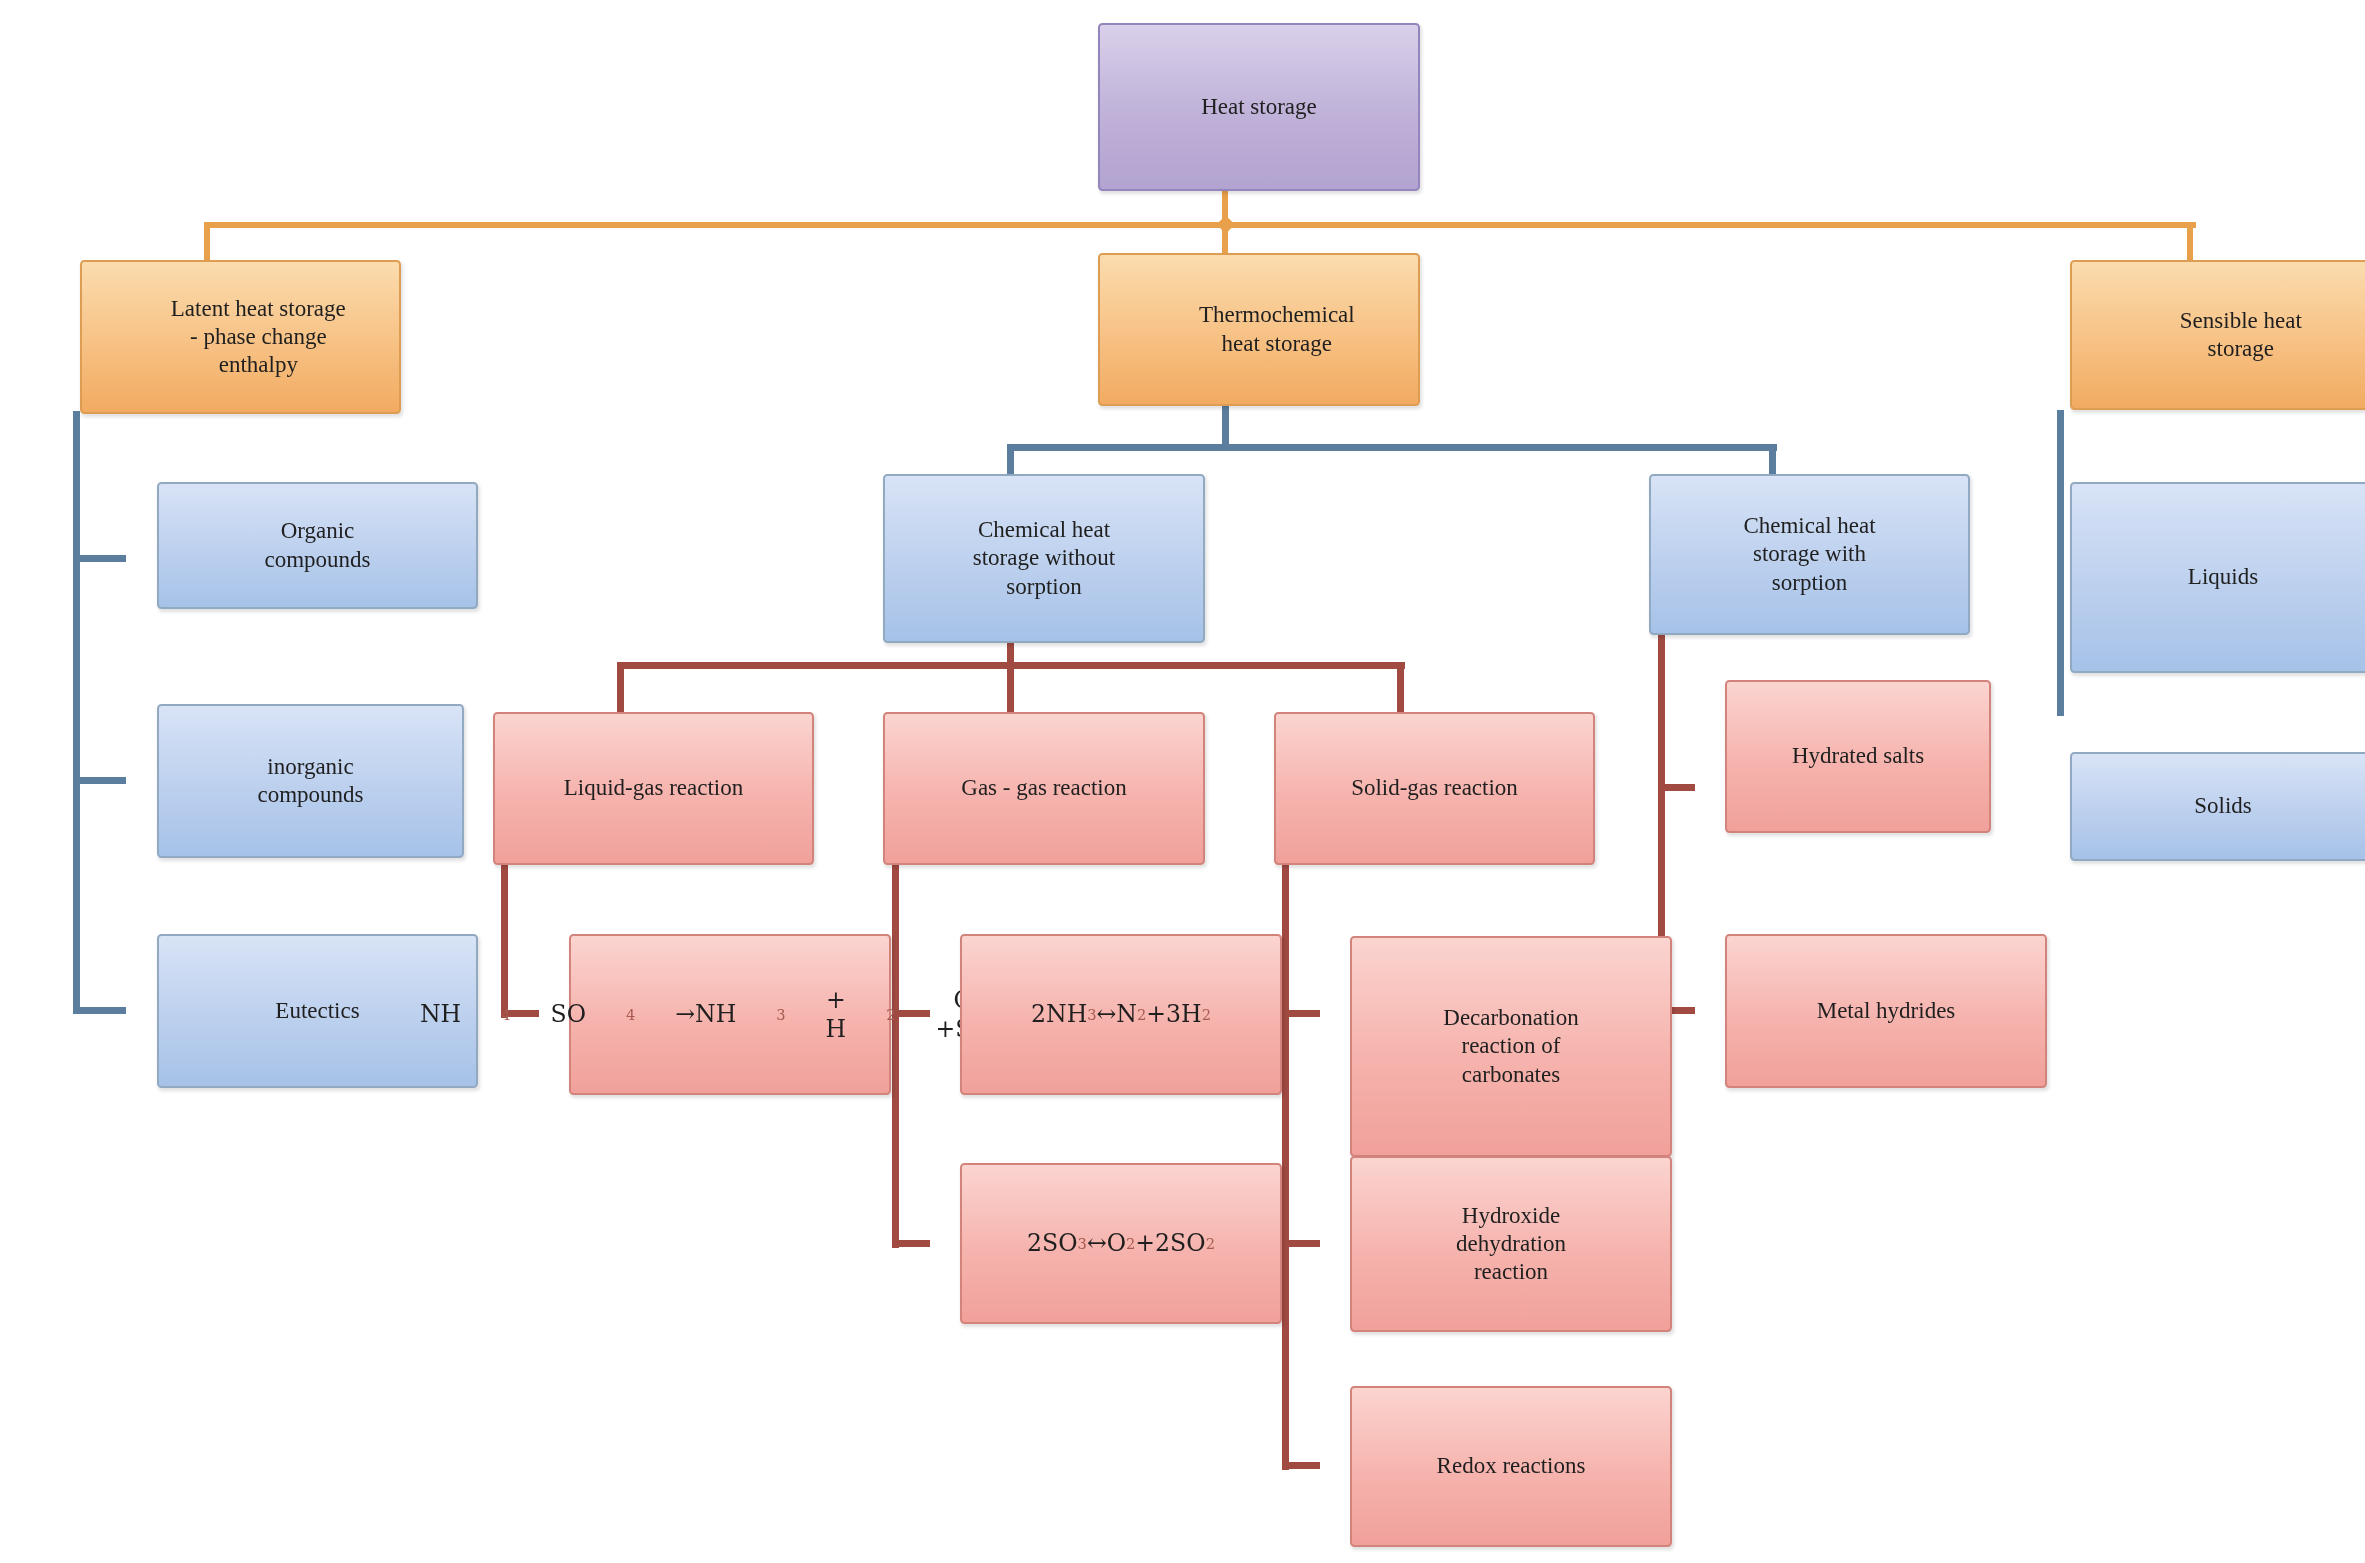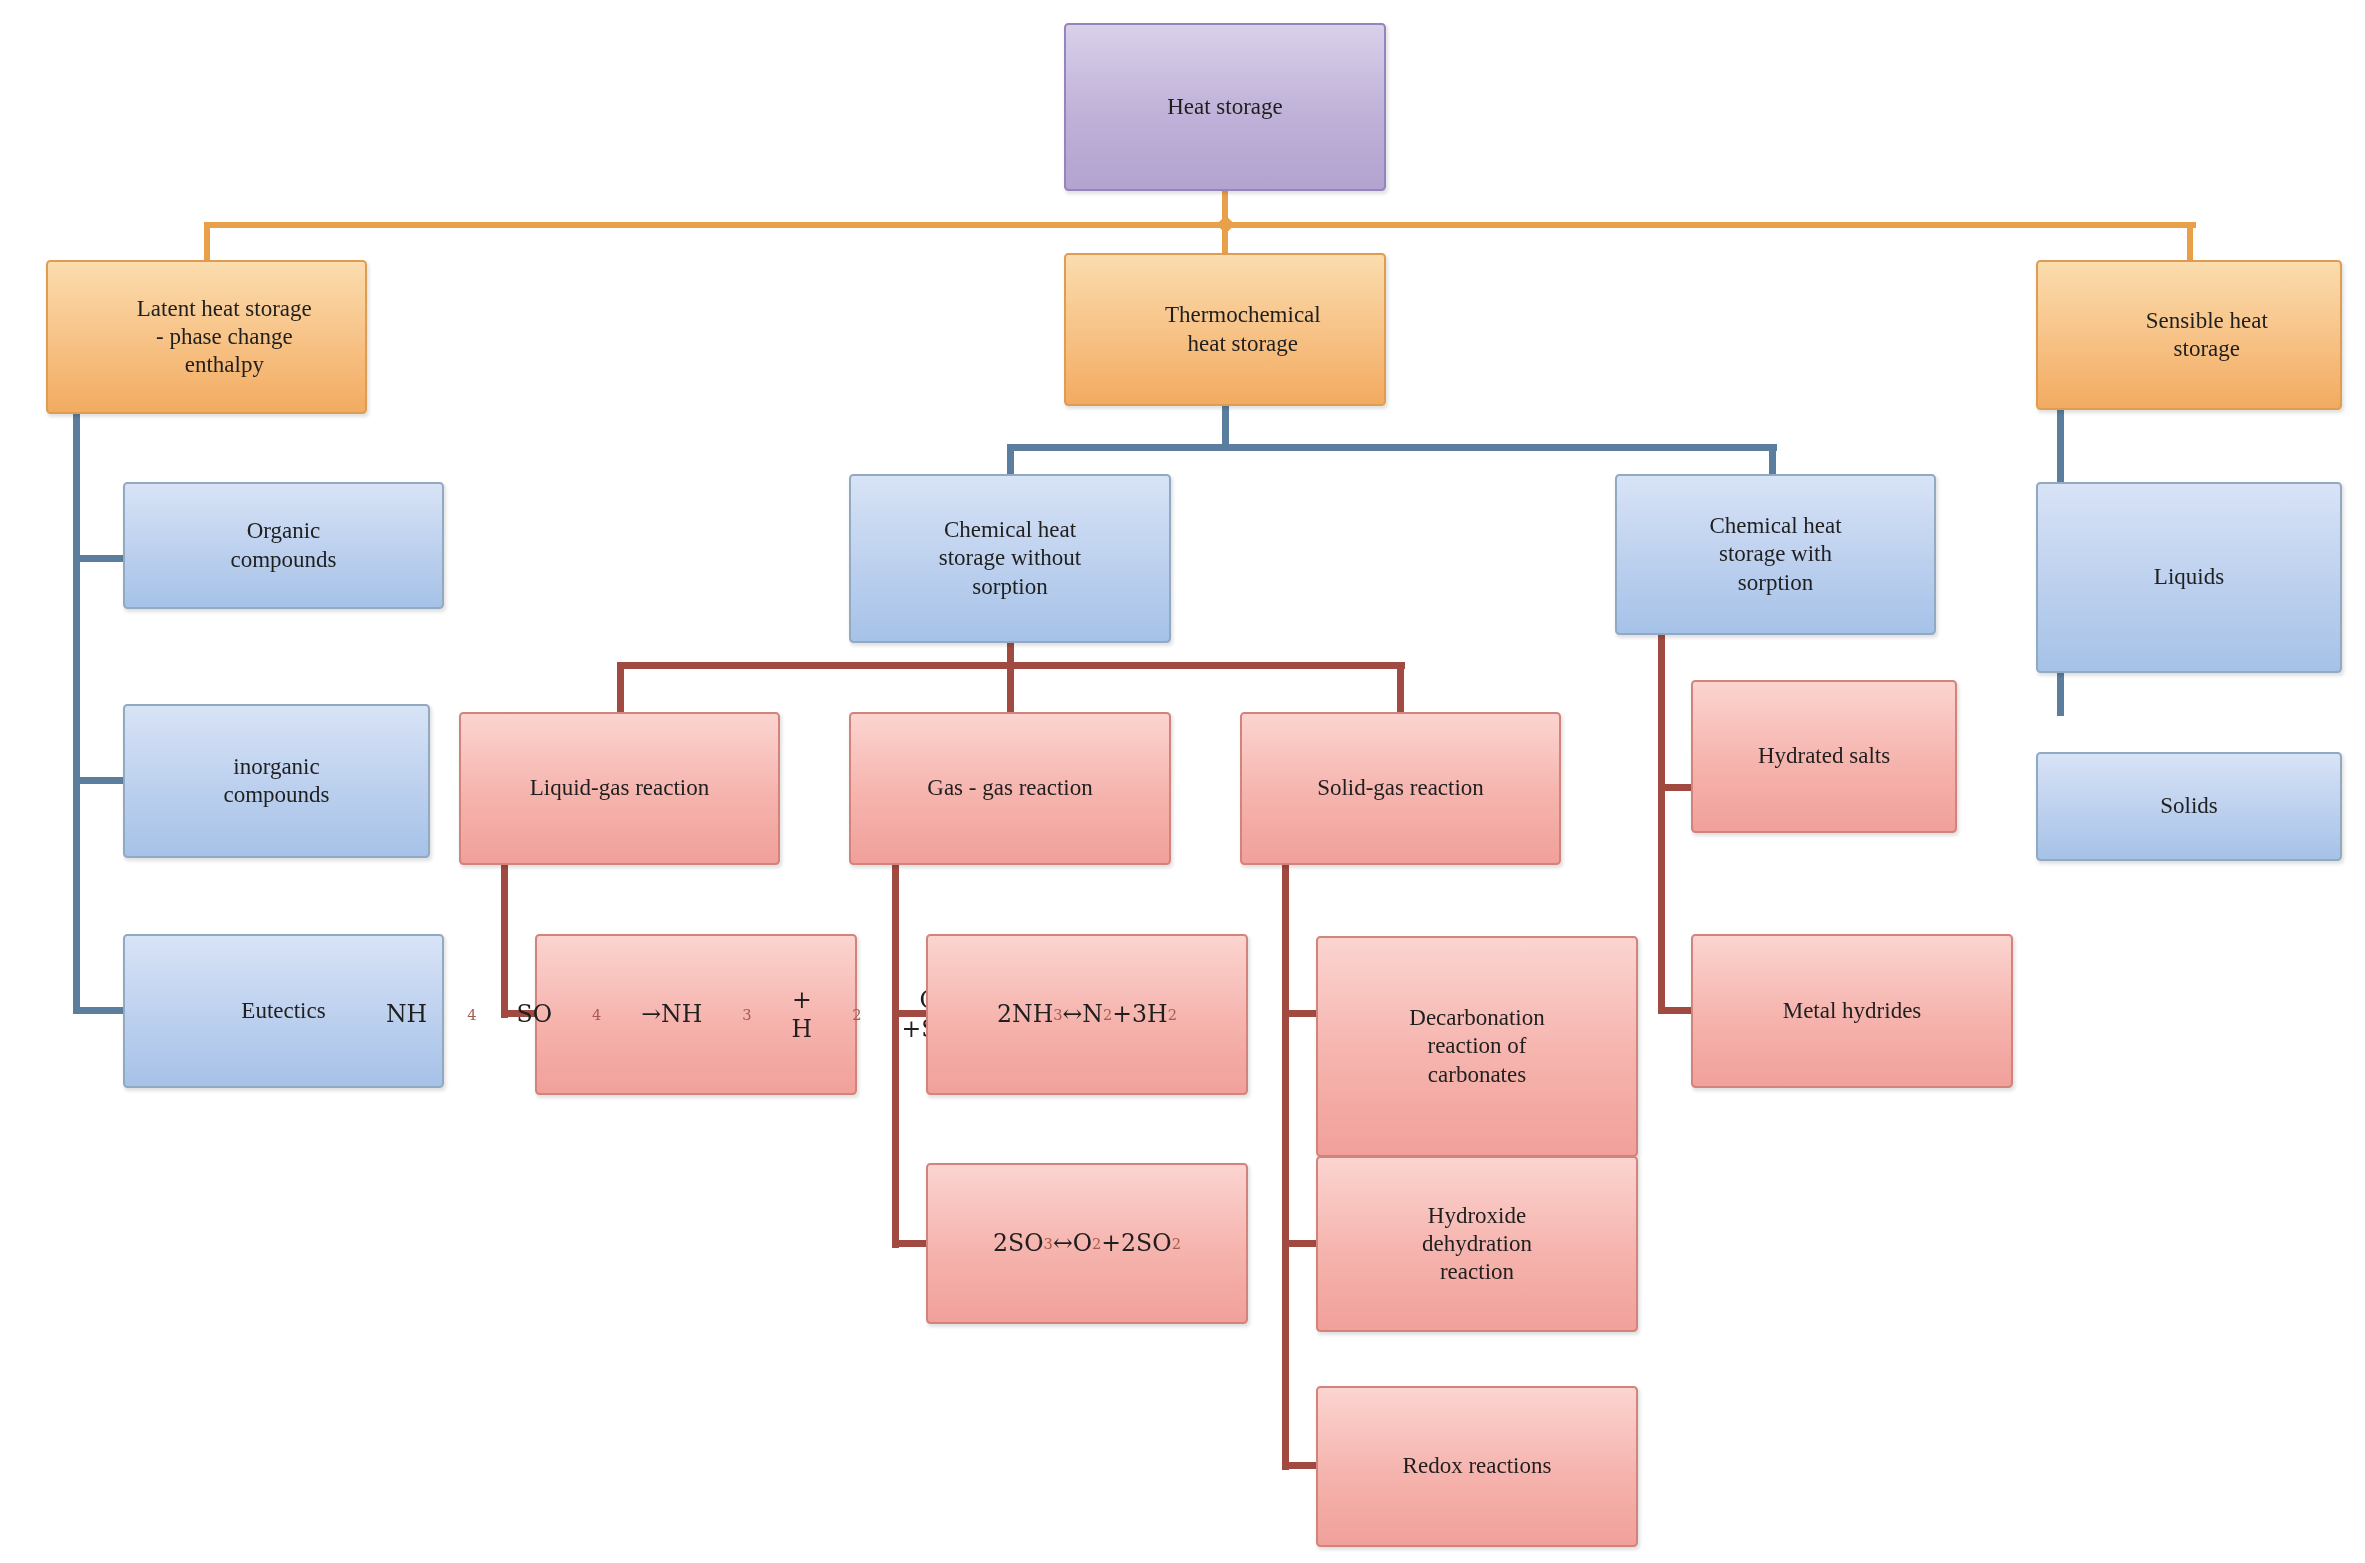--- a/index.html
+++ b/index.html
@@ -23,20 +23,21 @@
     align-items: center;
     justify-content: center;
     text-align: center;
     white-space: pre-line;
     font-size: 23px;
     line-height: 1.22;
     border-radius: 4.4px;
     padding: 4.4px 7.4px;
     z-index: 2;
     box-shadow: 1.5px 2.2px 3.7px rgba(0,0,0,0.12);
+    margin-left: 34px;
   }
   .purple {
     background: linear-gradient(to bottom, #d9d0ea 0%, #bfb1d8 55%, #b2a3d0 100%);
     border: 2.2px solid #9486bc;
   }
   .orange {
     background: linear-gradient(to bottom, #fbdcae 0%, #f7c184 55%, #f2ab61 100%);
     border: 2.2px solid #dd9e53;
     padding-left: 43px;
   }

